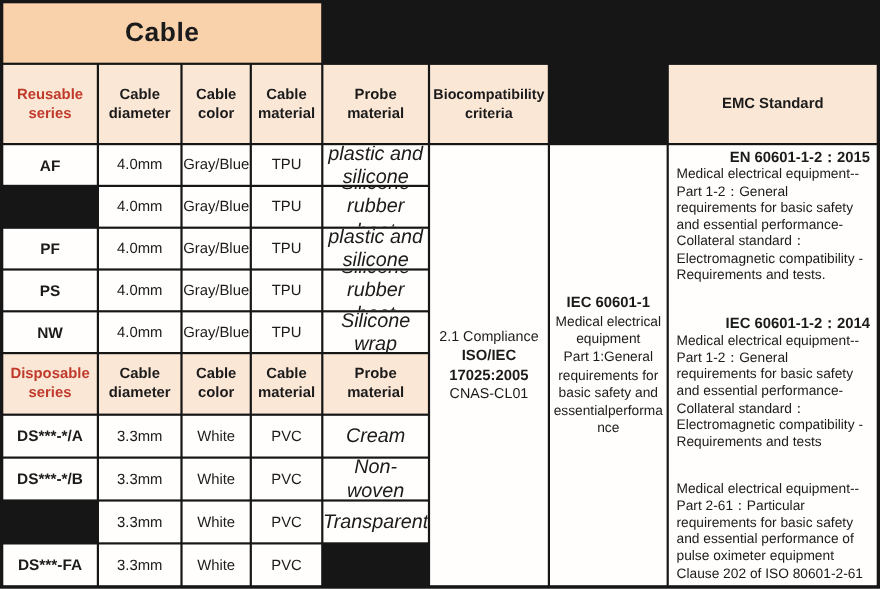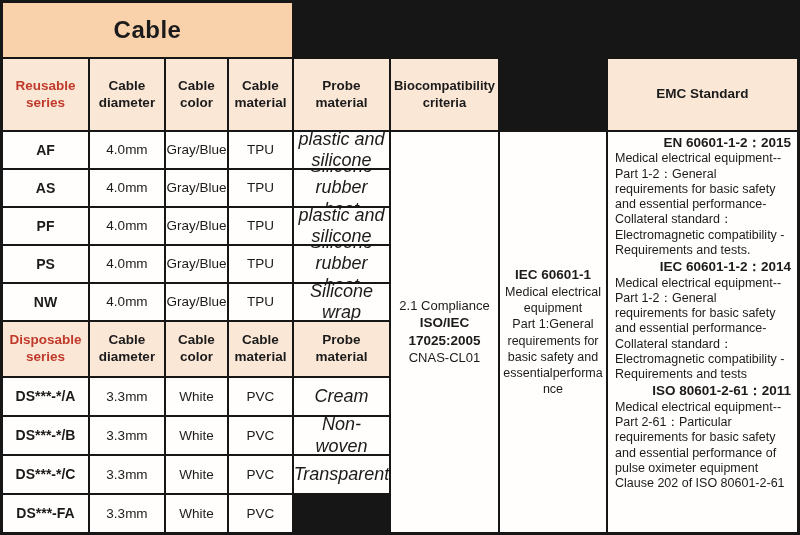--- a/index.html
+++ b/index.html
@@ -55,21 +55,21 @@
   .safety-body { overflow-wrap: anywhere; }
   .emc-content {
     align-items: flex-start;
     justify-content: flex-start;
     text-align: left;
     padding: 3px 6px 3px 7px;
     font-size: 12.5px;
     line-height: 1.22;
   }
   .emc-title { font-weight: bold; font-size: 13.5px; text-align: right; }
-  .emc-block + .emc-block { margin-top: 1px; }
+  .emc-block + .emc-block { margin-top: 28px; }
 </style>
 </head>
 <body>
 
 <div class="spec-table">
 
   <div class="cell hdr-top" style="grid-area:1/1/2/5">Cable</div>
 
   <div class="cell hdr-sub red" style="grid-area:2/1/3/2">Reusable series</div>
   <div class="cell hdr-sub" style="grid-area:2/2/3/3">Cable diameter</div>
@@ -78,21 +78,20 @@
   <div class="cell hdr-sub" style="grid-area:2/5/3/6">Probe material</div>
   <div class="cell hdr-sub bio-hdr" style="grid-area:2/6/3/7">Biocompatibility criteria</div>
   <div class="cell hdr-sub" style="grid-area:2/8/3/9">EMC Standard</div>
 
   <div class="cell series" style="grid-area:3/1/4/2">AF</div>
   <div class="cell" style="grid-area:3/2/4/3">4.0mm</div>
   <div class="cell" style="grid-area:3/3/4/4">Gray/Blue</div>
   <div class="cell" style="grid-area:3/4/4/5">TPU</div>
   <div class="cell probe-mat" style="grid-area:3/5/4/6">ABS plastic and silicone pads</div>
 
-  <div class="cell series" style="grid-area:4/1/5/2">AS</div>
   <div class="cell" style="grid-area:4/2/5/3">4.0mm</div>
   <div class="cell" style="grid-area:4/3/5/4">Gray/Blue</div>
   <div class="cell" style="grid-area:4/4/5/5">TPU</div>
   <div class="cell probe-mat" style="grid-area:4/5/5/6">Silicone rubber boot</div>
 
   <div class="cell series" style="grid-area:5/1/6/2">PF</div>
   <div class="cell" style="grid-area:5/2/6/3">4.0mm</div>
   <div class="cell" style="grid-area:5/3/6/4">Gray/Blue</div>
   <div class="cell" style="grid-area:5/4/6/5">TPU</div>
   <div class="cell probe-mat" style="grid-area:5/5/6/6">ABS plastic and silicone pads</div>
@@ -126,21 +125,20 @@
       <div class="emc-title">EN 60601-1-2：2015</div>
       <div class="pre">Medical electrical equipment--
 Part 1-2：General requirements for basic safety and essential performance-Collateral standard：Electromagnetic compatibility - Requirements and tests.</div>
     </div>
     <div class="emc-block">
       <div class="emc-title">IEC 60601-1-2：2014</div>
       <div class="pre">Medical electrical equipment--
 Part 1-2：General requirements for basic safety and essential performance-Collateral standard：Electromagnetic compatibility - Requirements and tests</div>
     </div>
     <div class="emc-block">
-      <div class="emc-title">ISO 80601-2-61：2011</div>
       <div class="pre">Medical electrical equipment--
 Part 2-61：Particular requirements for basic safety and essential performance of pulse oximeter equipment
 Clause 202 of ISO 80601-2-61</div>
     </div>
   </div>
 
   <div class="cell hdr-sub red" style="grid-area:8/1/9/2">Disposable series</div>
   <div class="cell hdr-sub" style="grid-area:8/2/9/3">Cable diameter</div>
   <div class="cell hdr-sub" style="grid-area:8/3/9/4">Cable color</div>
   <div class="cell hdr-sub" style="grid-area:8/4/9/5">Cable material</div>
@@ -151,21 +149,20 @@
   <div class="cell" style="grid-area:9/3/10/4">White</div>
   <div class="cell" style="grid-area:9/4/10/5">PVC</div>
   <div class="cell probe-mat" style="grid-area:9/5/10/6">Cream</div>
 
   <div class="cell series" style="grid-area:10/1/11/2">DS***-*/B</div>
   <div class="cell" style="grid-area:10/2/11/3">3.3mm</div>
   <div class="cell" style="grid-area:10/3/11/4">White</div>
   <div class="cell" style="grid-area:10/4/11/5">PVC</div>
   <div class="cell probe-mat" style="grid-area:10/5/11/6">Non-woven</div>
 
-  <div class="cell series" style="grid-area:11/1/12/2">DS***-*/C</div>
   <div class="cell" style="grid-area:11/2/12/3">3.3mm</div>
   <div class="cell" style="grid-area:11/3/12/4">White</div>
   <div class="cell" style="grid-area:11/4/12/5">PVC</div>
   <div class="cell probe-mat" style="grid-area:11/5/12/6">Transparent</div>
 
   <div class="cell series" style="grid-area:12/1/13/2">DS***-FA</div>
   <div class="cell" style="grid-area:12/2/13/3">3.3mm</div>
   <div class="cell" style="grid-area:12/3/13/4">White</div>
   <div class="cell" style="grid-area:12/4/13/5">PVC</div>
 

